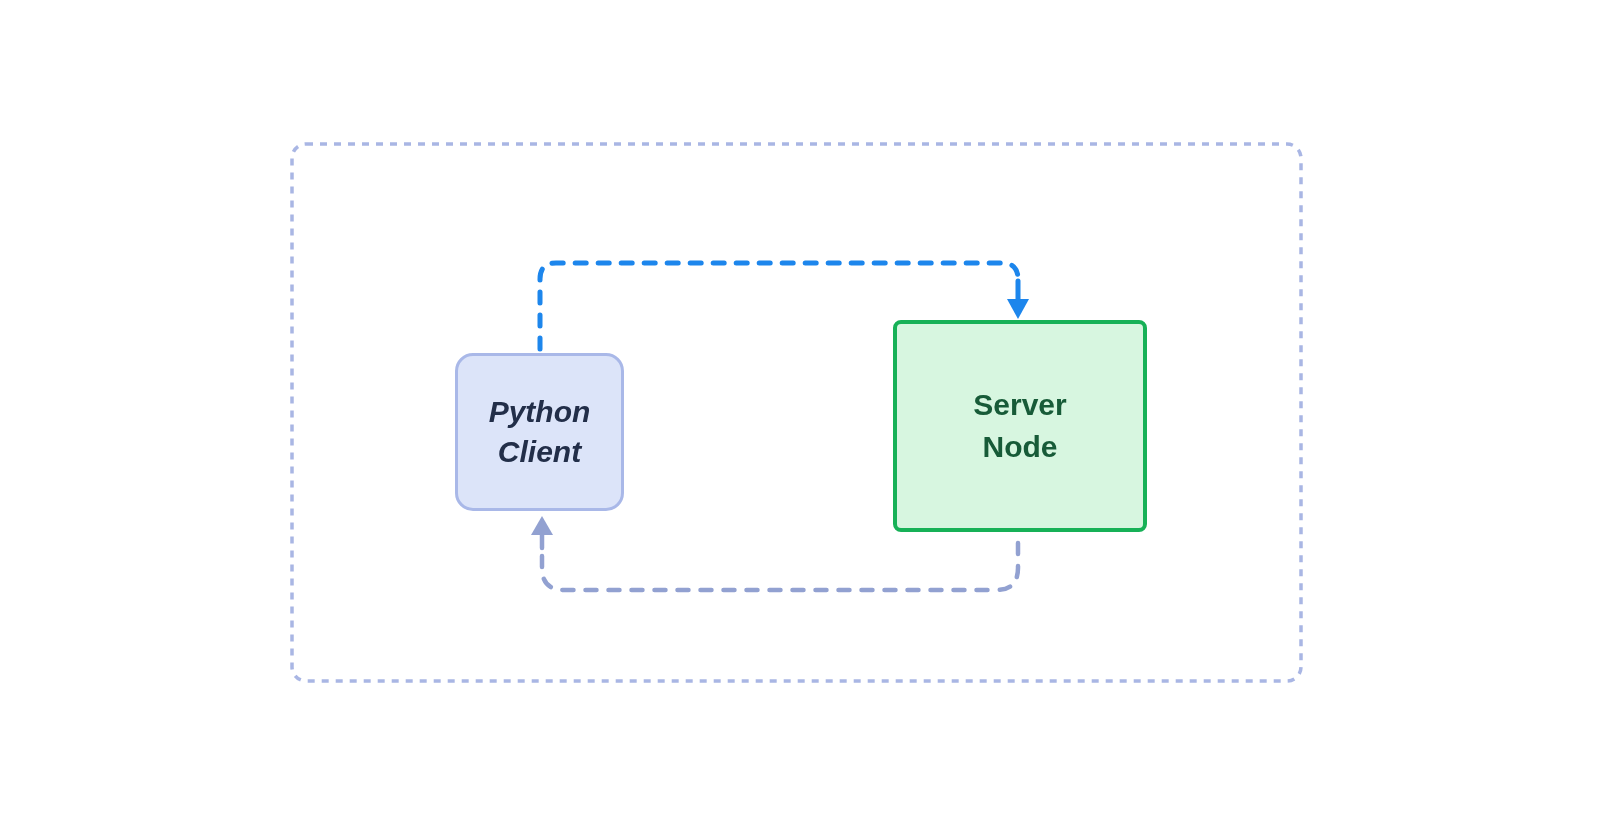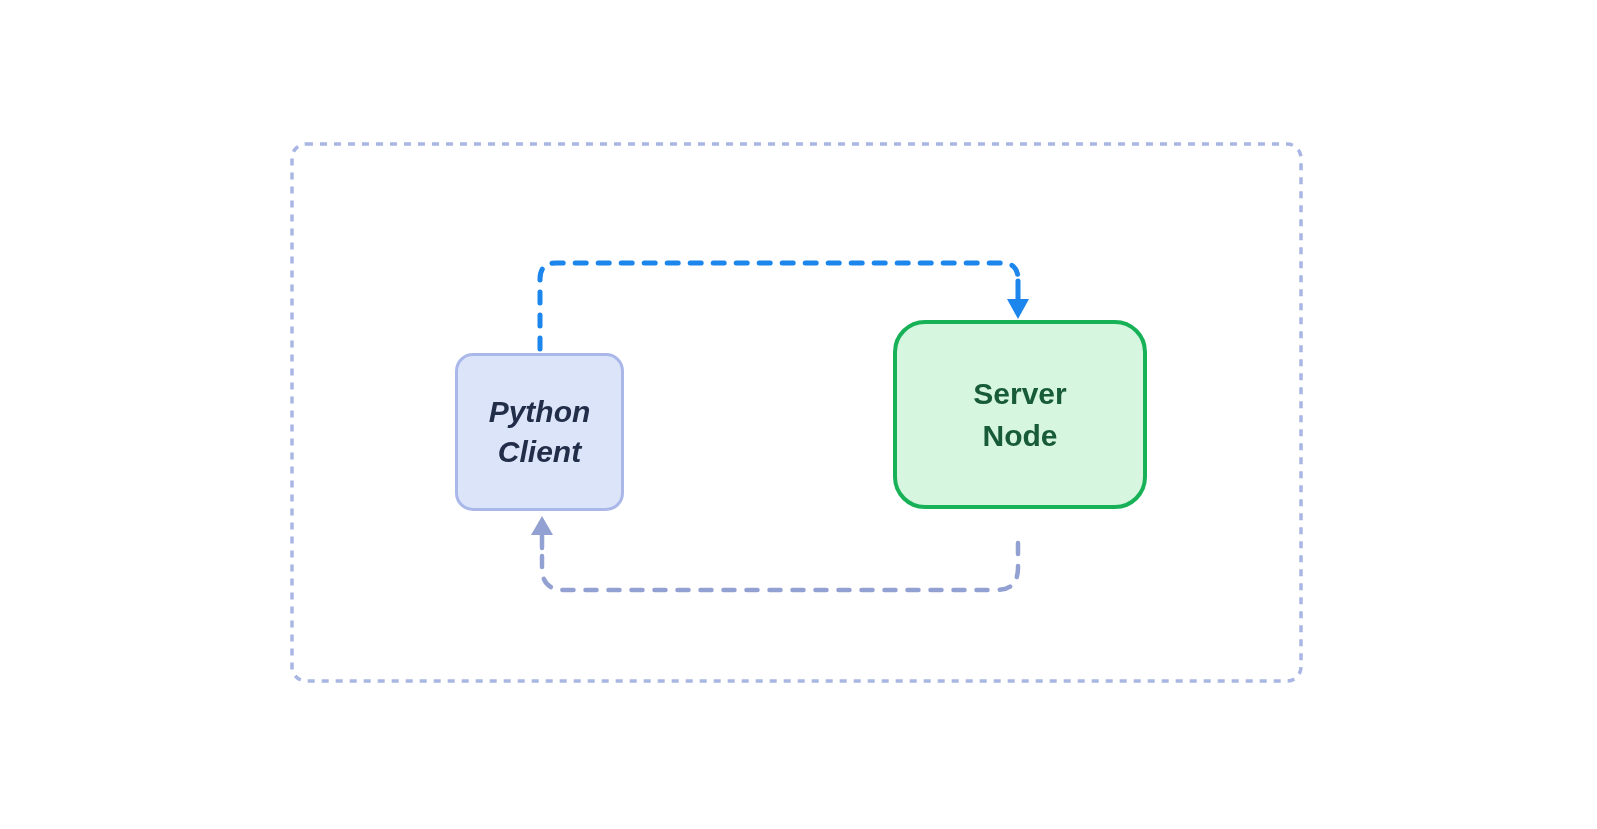--- a/index.html
+++ b/index.html
@@ -56,23 +56,23 @@
     width: 169px;
     height: 158px;
     border-width: 3px;
     border-radius: 18px;
     font-style: italic;
   }
   .node-server {
     left: 893px;
     top: 320px;
     width: 254px;
-    height: 189px;
+    height: 212px;
     border-width: 4px;
-    border-radius: 32px;
+    border-radius: 8px;
   }
   .node-server .node-label {
     line-height: 42px;
   }
 </style>
 </head>
 <body>
 
 <div class="canvas">
 

